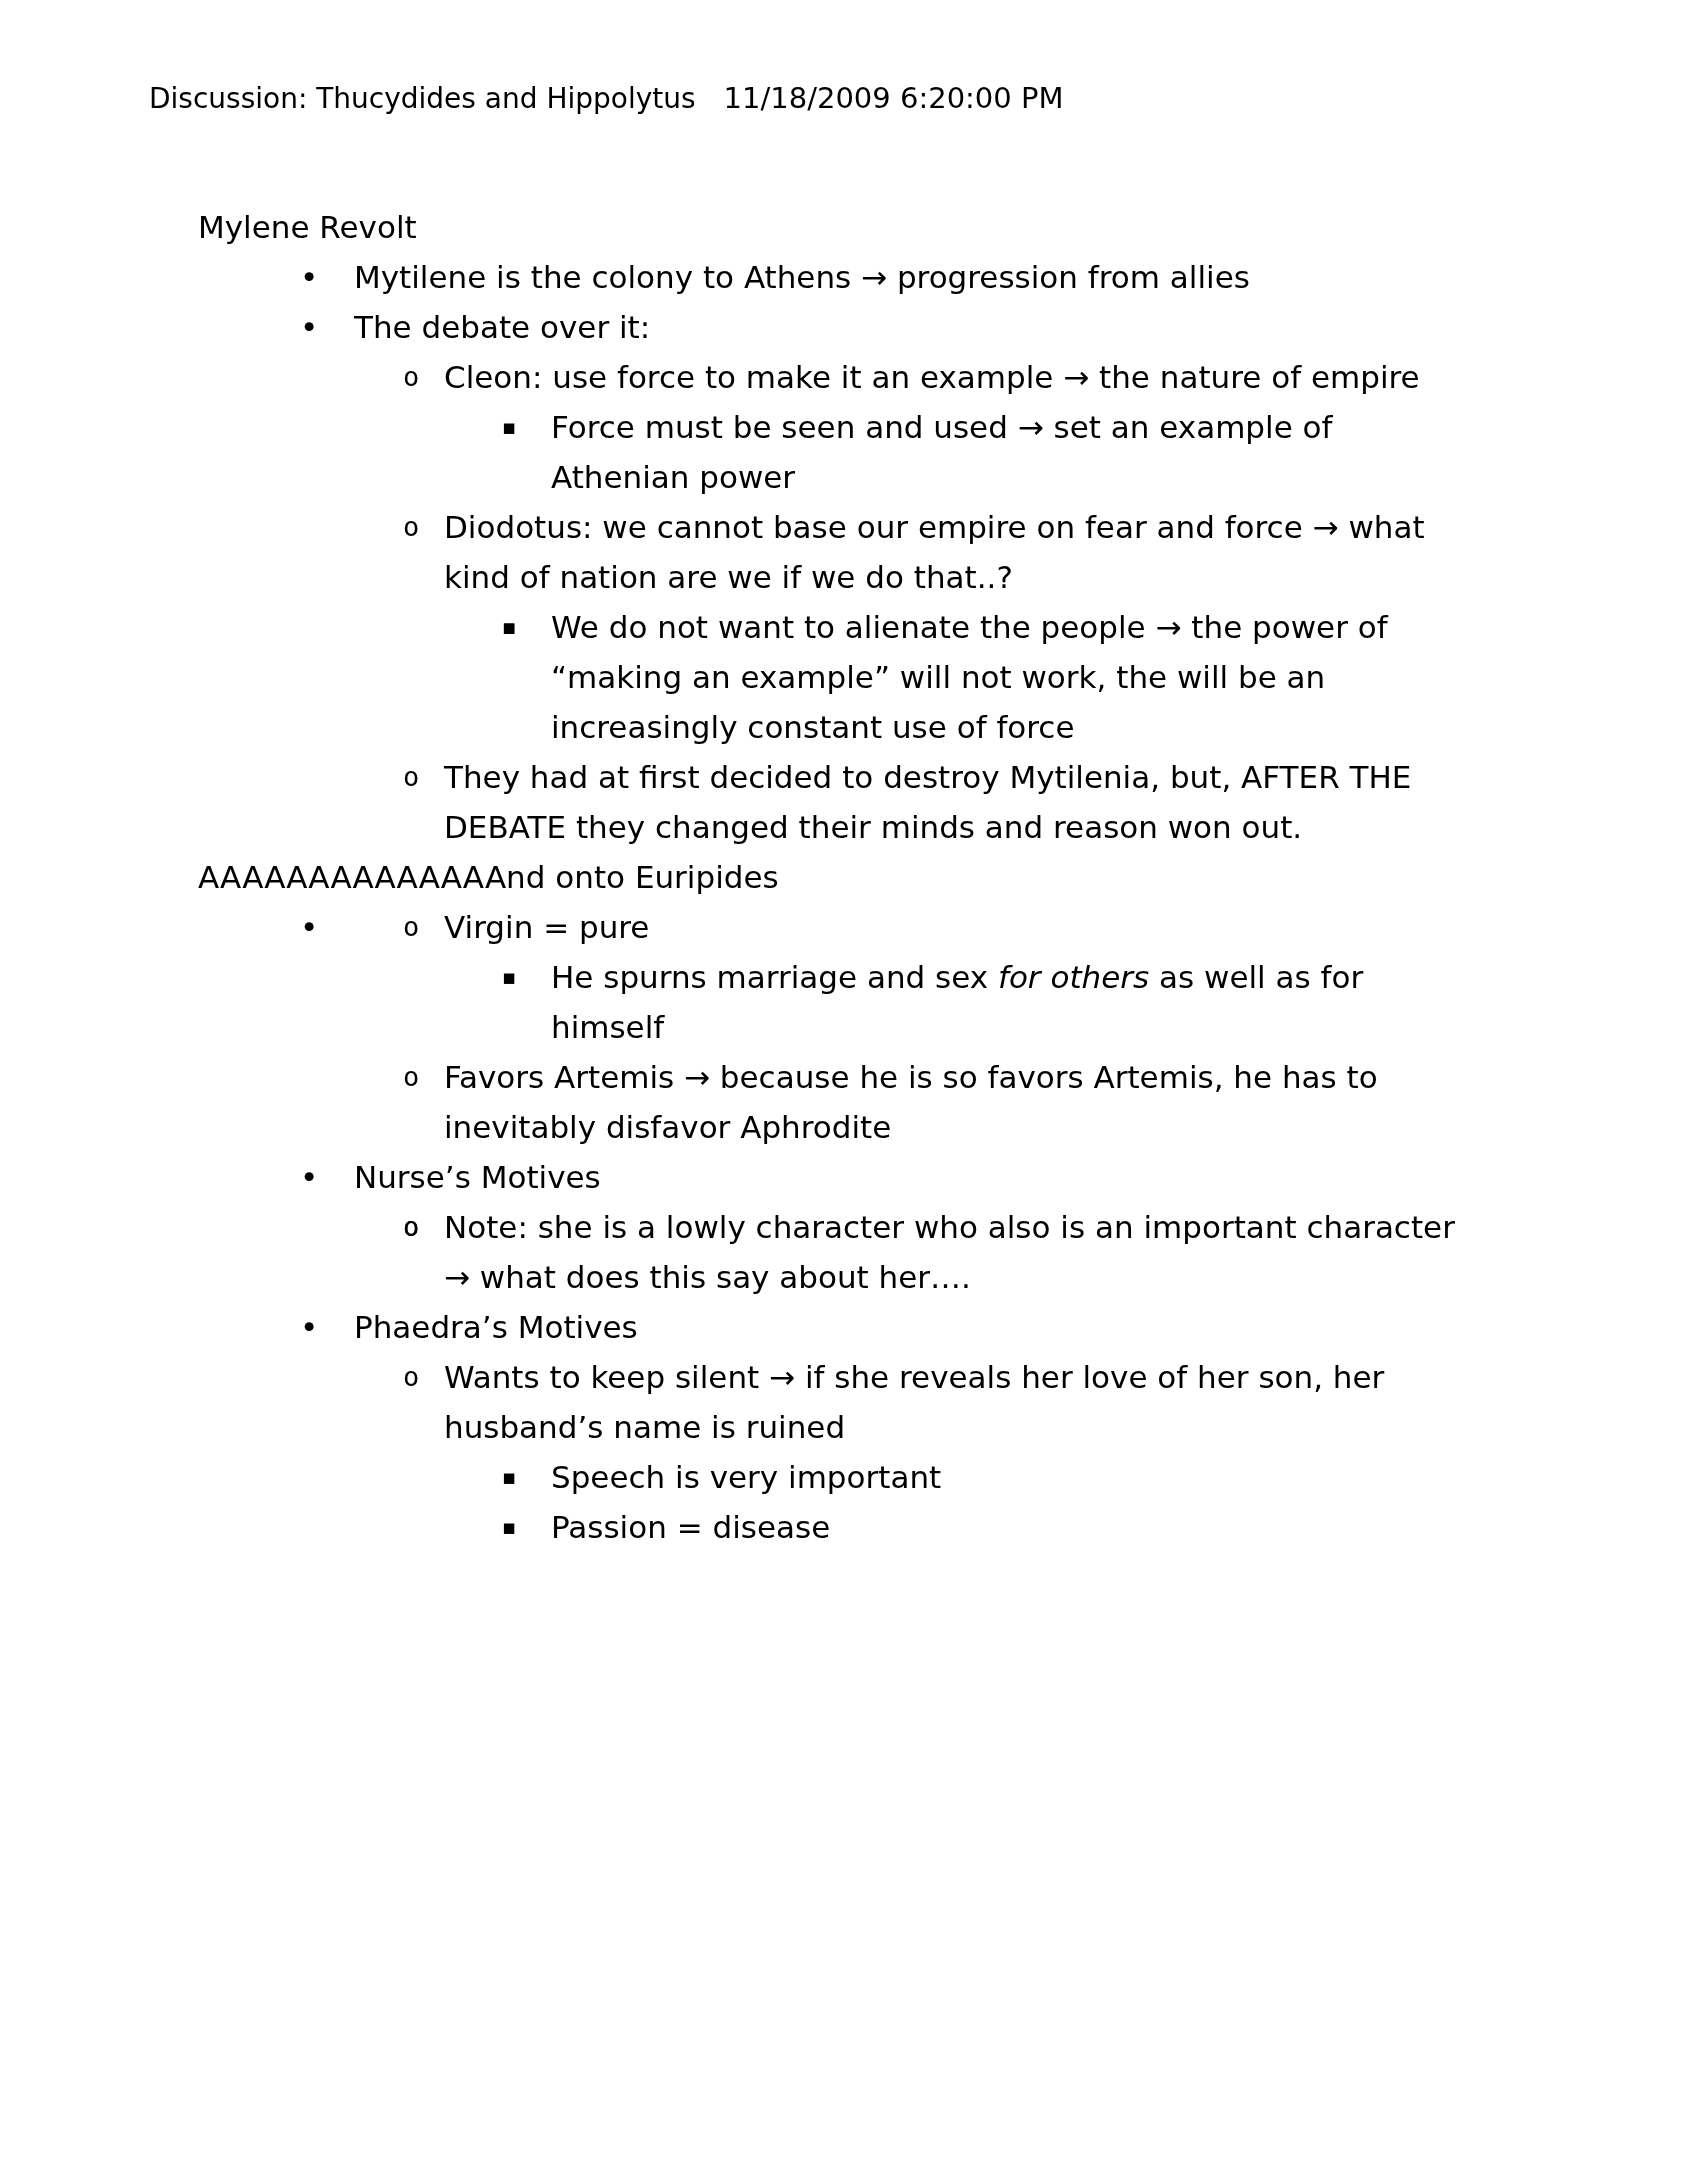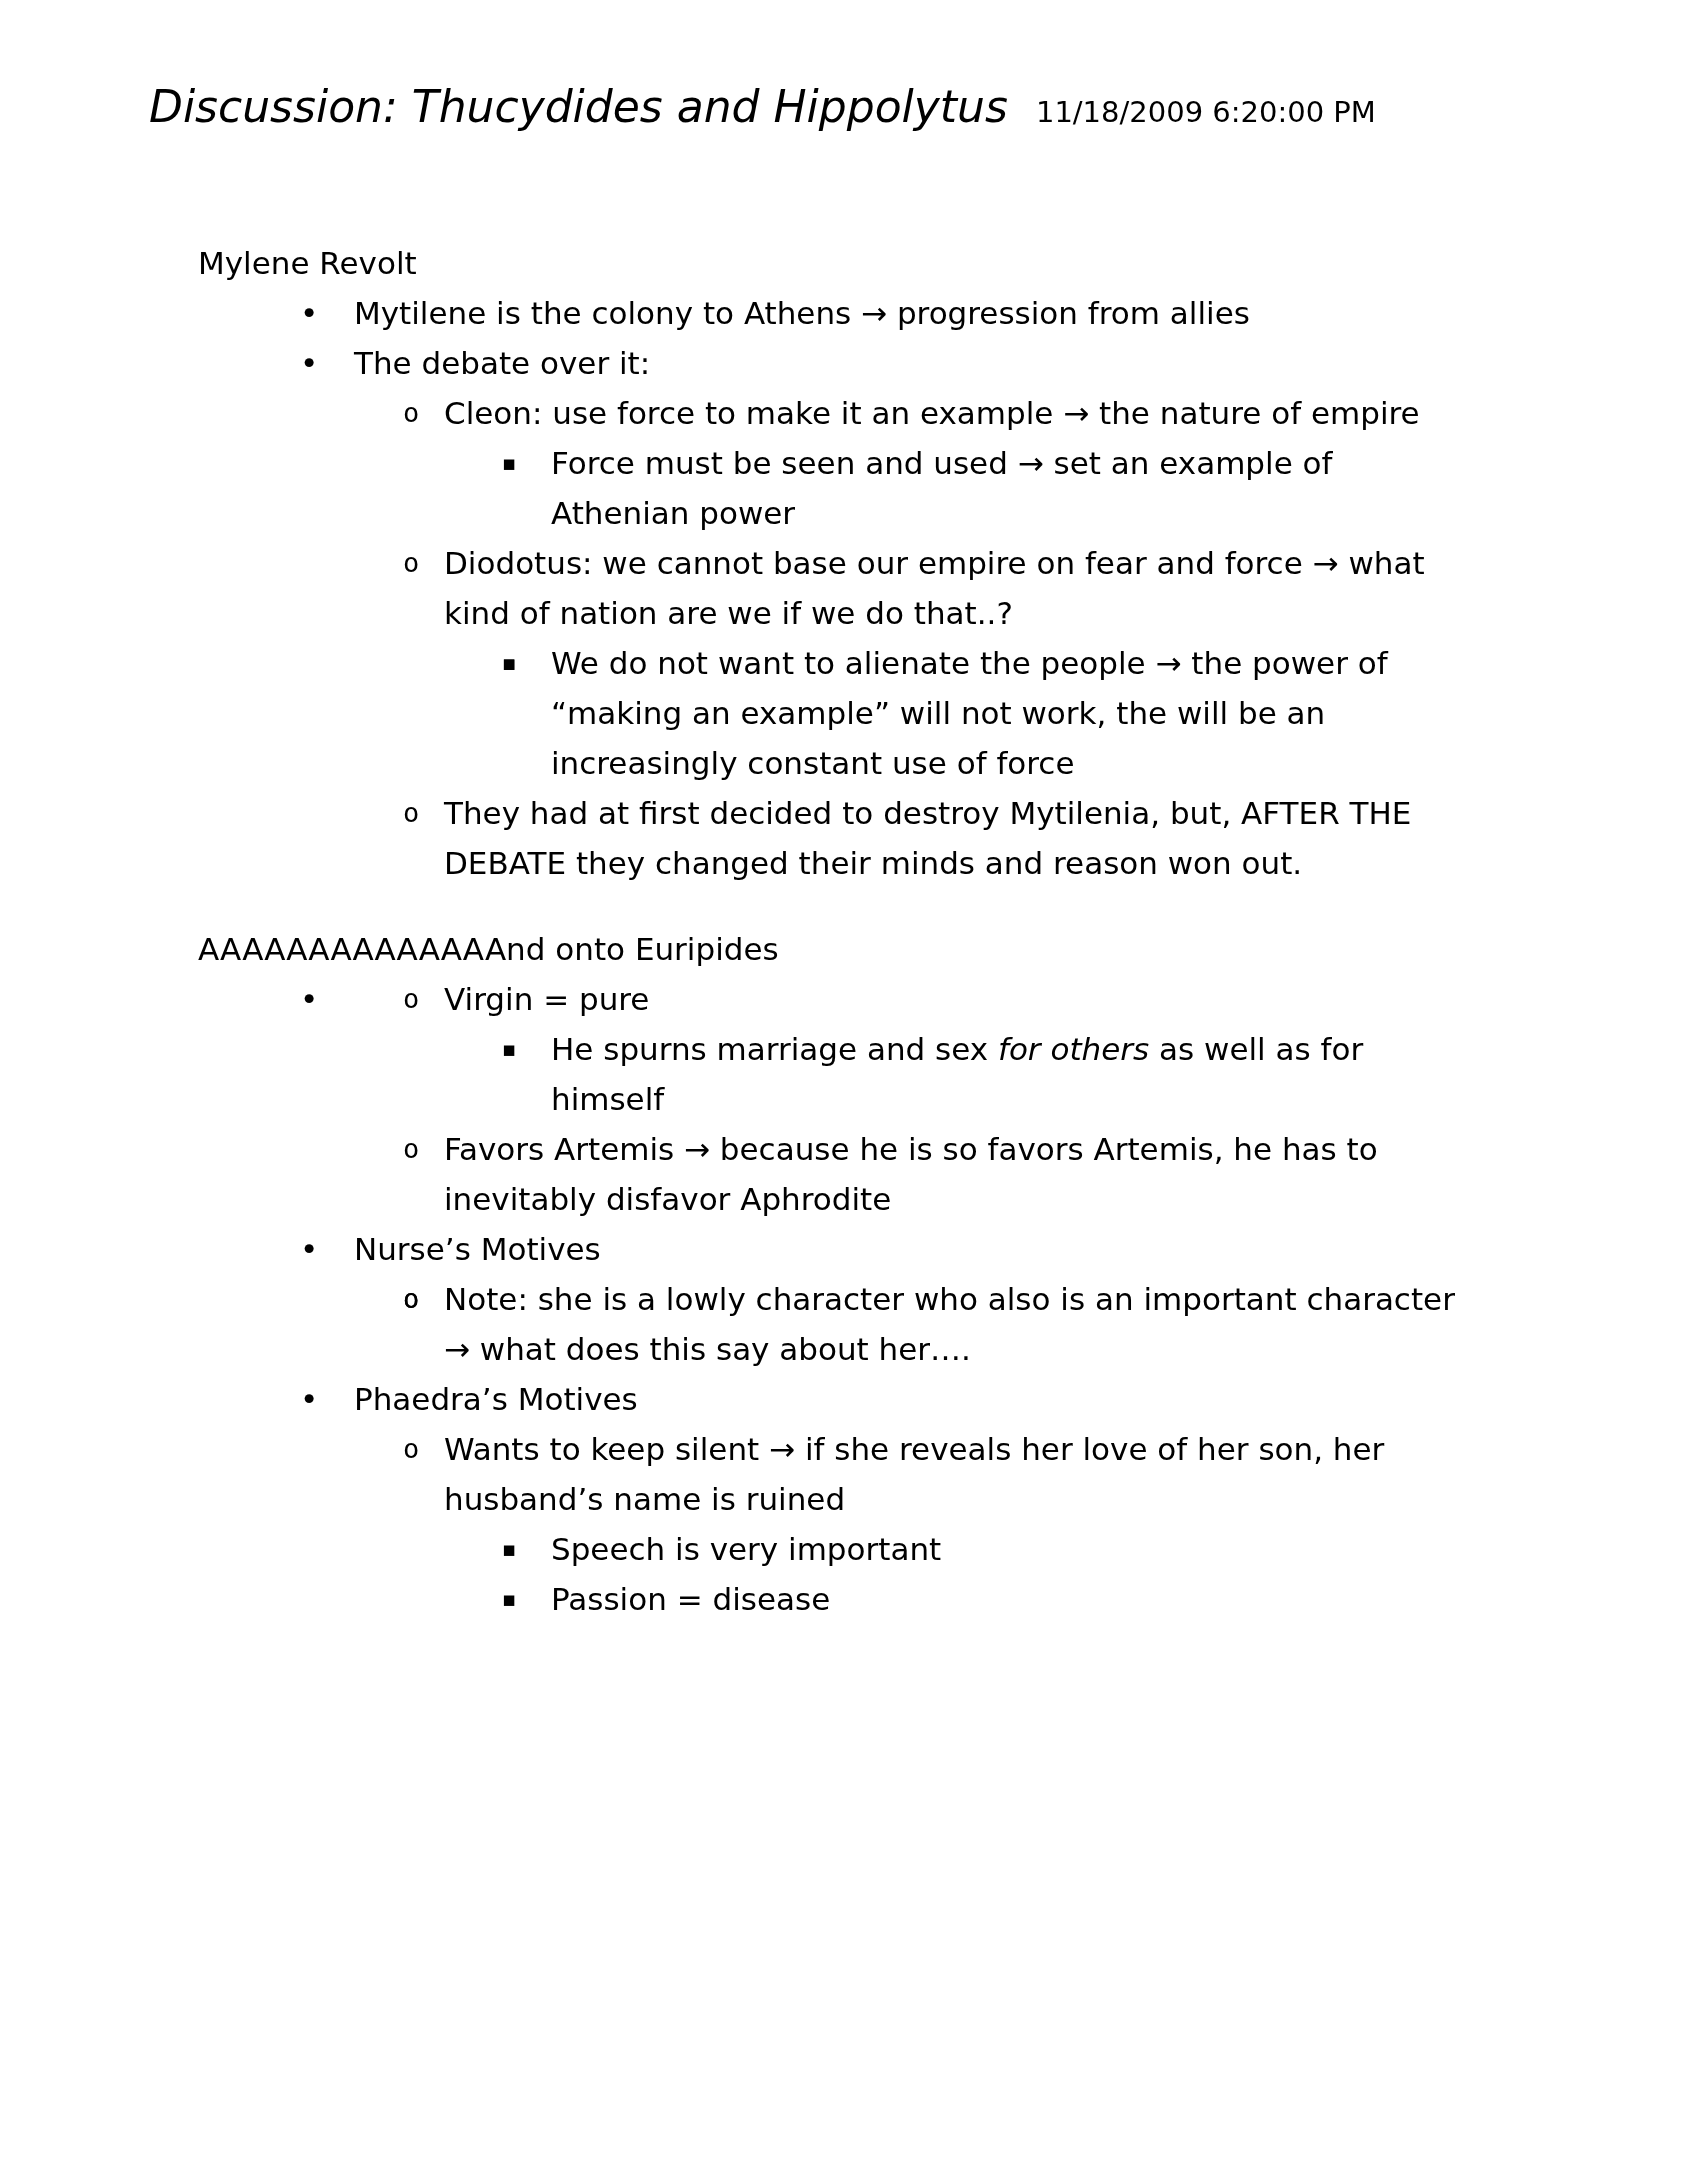--- a/index.html
+++ b/index.html
@@ -12,32 +12,32 @@
     font-family: "DejaVu Sans", sans-serif;
     overflow: hidden;
   }
   .title-row {
     position: absolute;
     left: 149px;
     top: 83px;
     white-space: nowrap;
     line-height: 1.1;
   }
-  .doc-title { font-size: 44px; font-style: italic; }
+  .doc-title { font-size: 28px; }
   .doc-datetime { font-size: 29px; margin-left: 28px; }
   .outline {
     position: absolute;
     left: 0;
     top: 202px;
     width: 1455px;
     font-size: 31px;
     line-height: 50px;
   }
   .row { position: relative; }
-  .l0 { padding-left: 198px; margin-top: 36px; }
+  .l0 { padding-left: 198px; }
   .l1 { padding-left: 354px; }
   .l2 { padding-left: 444px; }
   .l3 { padding-left: 551px; }
   .bullet { position: absolute; top: 0; }
   .b1 { left: 300px; font-size: 31px; }
   .b2 { left: 403px; font-size: 27px; font-family: "DejaVu Sans Mono", monospace; }
   .b3 { left: 502px; font-size: 21px; }
   .row-text i { }
 </style>
 </head>

